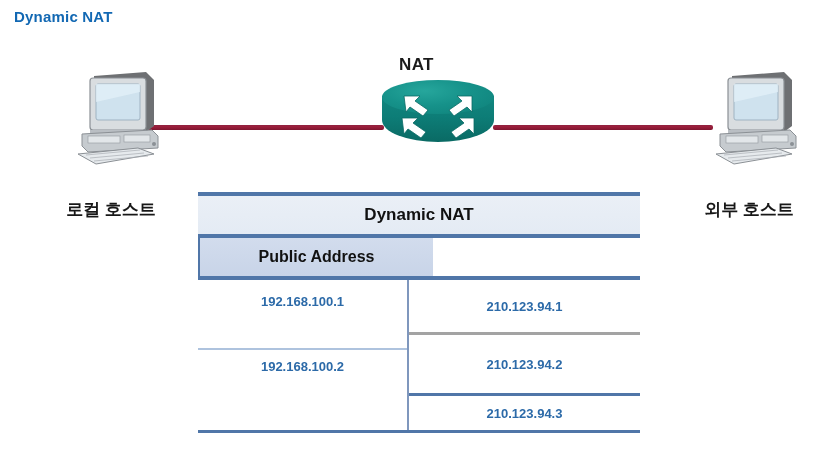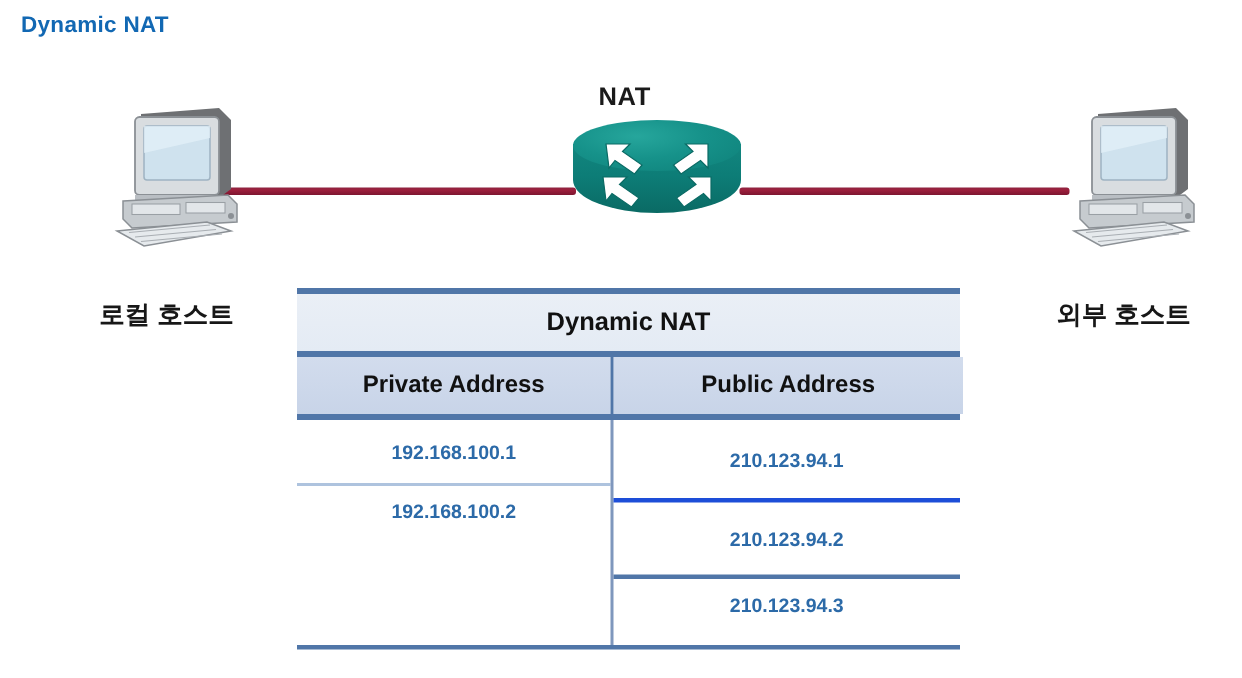--- a/index.html
+++ b/index.html
@@ -163,27 +163,27 @@
     align-items: center;
     justify-content: center;
     font-size: 13px;
     font-weight: bold;
     color: #2c6aa8;
     box-sizing: border-box;
     width: 100%;
   }
   
   .p1 { height: 42px; }
-  .p2 { height: 35px; border-top: 2px solid #aec3de; }
+  .p2 { height: 35px; border-top: 2px solid #aec3de; margin-top: 26px; }
   .p3 { height: 33px; border-top: 2px solid #aec3de; }
   .p4 { height: 42px; border-top: 3px solid #5076a8; }
 
   
   .q1 { height: 52px; }
-  .q2 { height: 51px; border-top: 3px solid #1d4ed8; }
+  .q2 { height: 61px; border-top: 3px solid #a3a3a3; }
   .q3 { height: 38px; border-top: 3px solid #5076a8; }
 
   .tbl-bottom {
     position: absolute;
     left: 0; top: 242px;
     width: 442px;
     border-top: 3px solid #5076a8;
   }
 </style>
 </head>
@@ -268,21 +268,20 @@
 
   <div class="host-label host-label-left">로컬 호스트</div>
   <div class="host-label host-label-right">외부 호스트</div>
 </div>
 
 <div class="nat-table">
 
   <div class="tbl-title">Dynamic NAT</div>
 
   <div class="tbl-head">
-    <div class="th">Private Address</div>
     <div class="th th-public">Public Address</div>
   </div>
 
   <div class="col col-private">
     <div class="cell p1">192.168.100.1</div>
     <div class="cell p2">192.168.100.2</div>
   </div>
 
   <div class="col col-public">
     <div class="cell q1">210.123.94.1</div>

